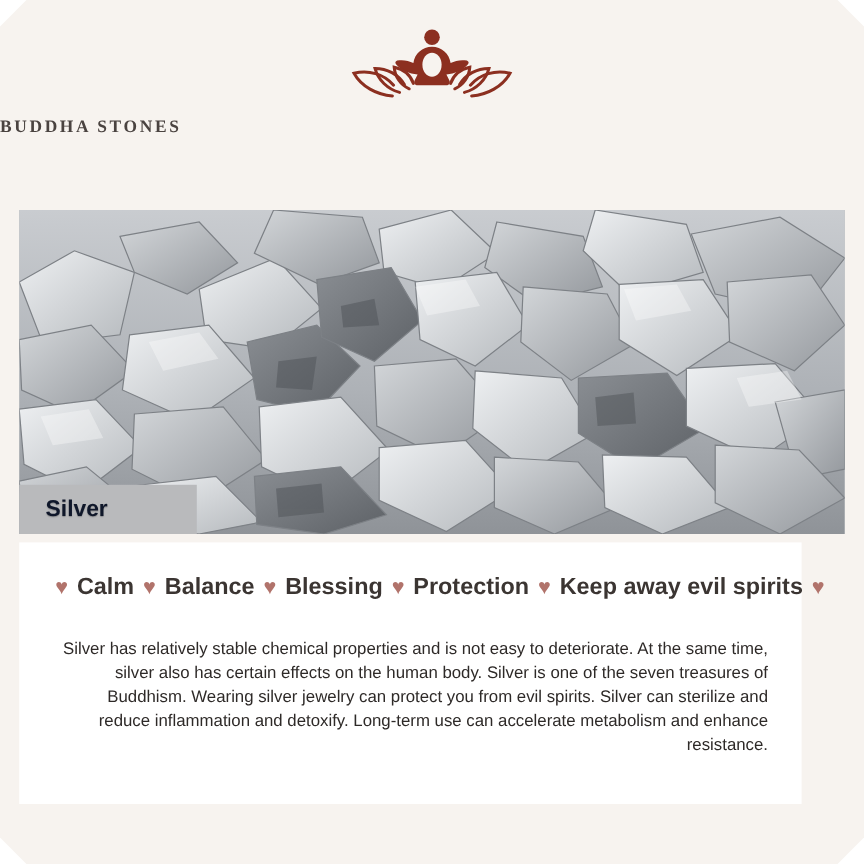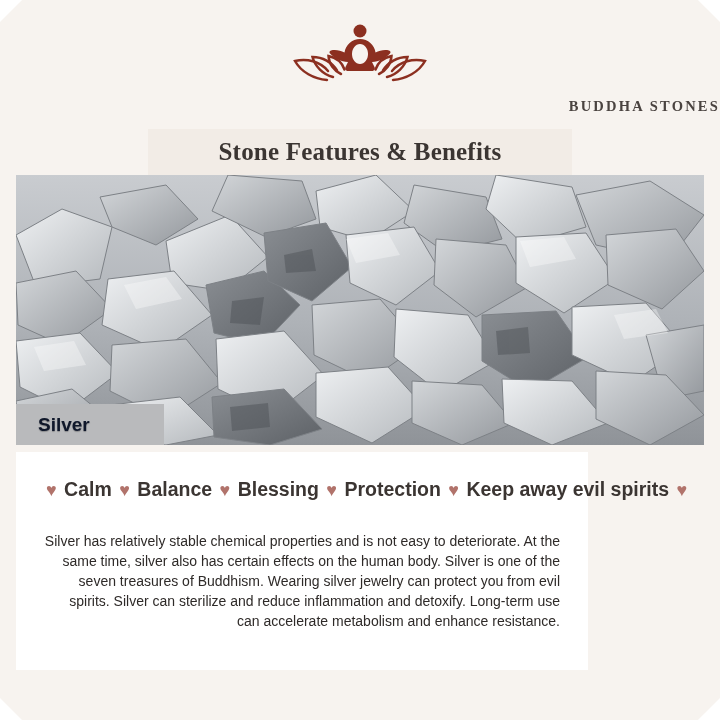--- a/index.html
+++ b/index.html
@@ -42,21 +42,21 @@
     bottom: 8px;
     background: #f7f3ef;
   }
 
   
   .logo-area {
     position: absolute;
     top: 18px;
     left: 0;
     right: 0;
-    text-align: right;
+    text-align: left;
   }
   .logo-mark {
     width: 150px;
     height: 78px;
     margin: 0 auto;
     display: block;
   }
   .logo-text {
     margin-top: 2px;
     font-size: 14.5px;
@@ -116,21 +116,21 @@
     padding-left: 22px;
     font-family: "Liberation Sans", sans-serif;
     text-shadow: 0 1px 1px rgba(0,0,0,.25);
   }
 
   
   .text-panel {
     position: absolute;
     top: 452px;
     left: 16px;
-    width: 572px;
+    width: 652px;
     height: 218px;
     background: #ffffff;
     box-sizing: border-box;
     padding: 26px 28px 16px 28px;
   }
   .keywords {
     font-size: 19.5px;
     font-weight: bold;
     color: #3b3532;
     text-align: center;
@@ -188,23 +188,20 @@
         <path d="M204 118c20-5 36-21 41-40-20 0-39 10-49 27"></path>
 
         <path d="M84 124C58 122 32 108 20 86c24-6 50 1 66 20"></path>
         <path d="M216 124c26-2 52-16 64-38-24-6-50 1-66 20"></path>
       </g>
       <path d="M70 132h160" stroke="#8c2f20" stroke-width="0" fill="none"></path>
     </svg>
     <div class="logo-text">BUDDHA STONES</div>
   </div>
 
-  <div class="title-bar">
-    <div class="title-text">Stone Features &amp; Benefits</div>
-  </div>
 
   <div class="photo">
     <svg viewBox="0 0 688 270" preserveAspectRatio="xMidYMid slice" aria-hidden="true">
       <defs>
         <linearGradient id="bg" x1="0" y1="0" x2="0" y2="1">
           <stop offset="0%" stop-color="#c9ccd0"></stop>
           <stop offset="55%" stop-color="#aeb2b7"></stop>
           <stop offset="100%" stop-color="#8f9398"></stop>
         </linearGradient>
         <linearGradient id="lite" x1="0" y1="0" x2="1" y2="1">

